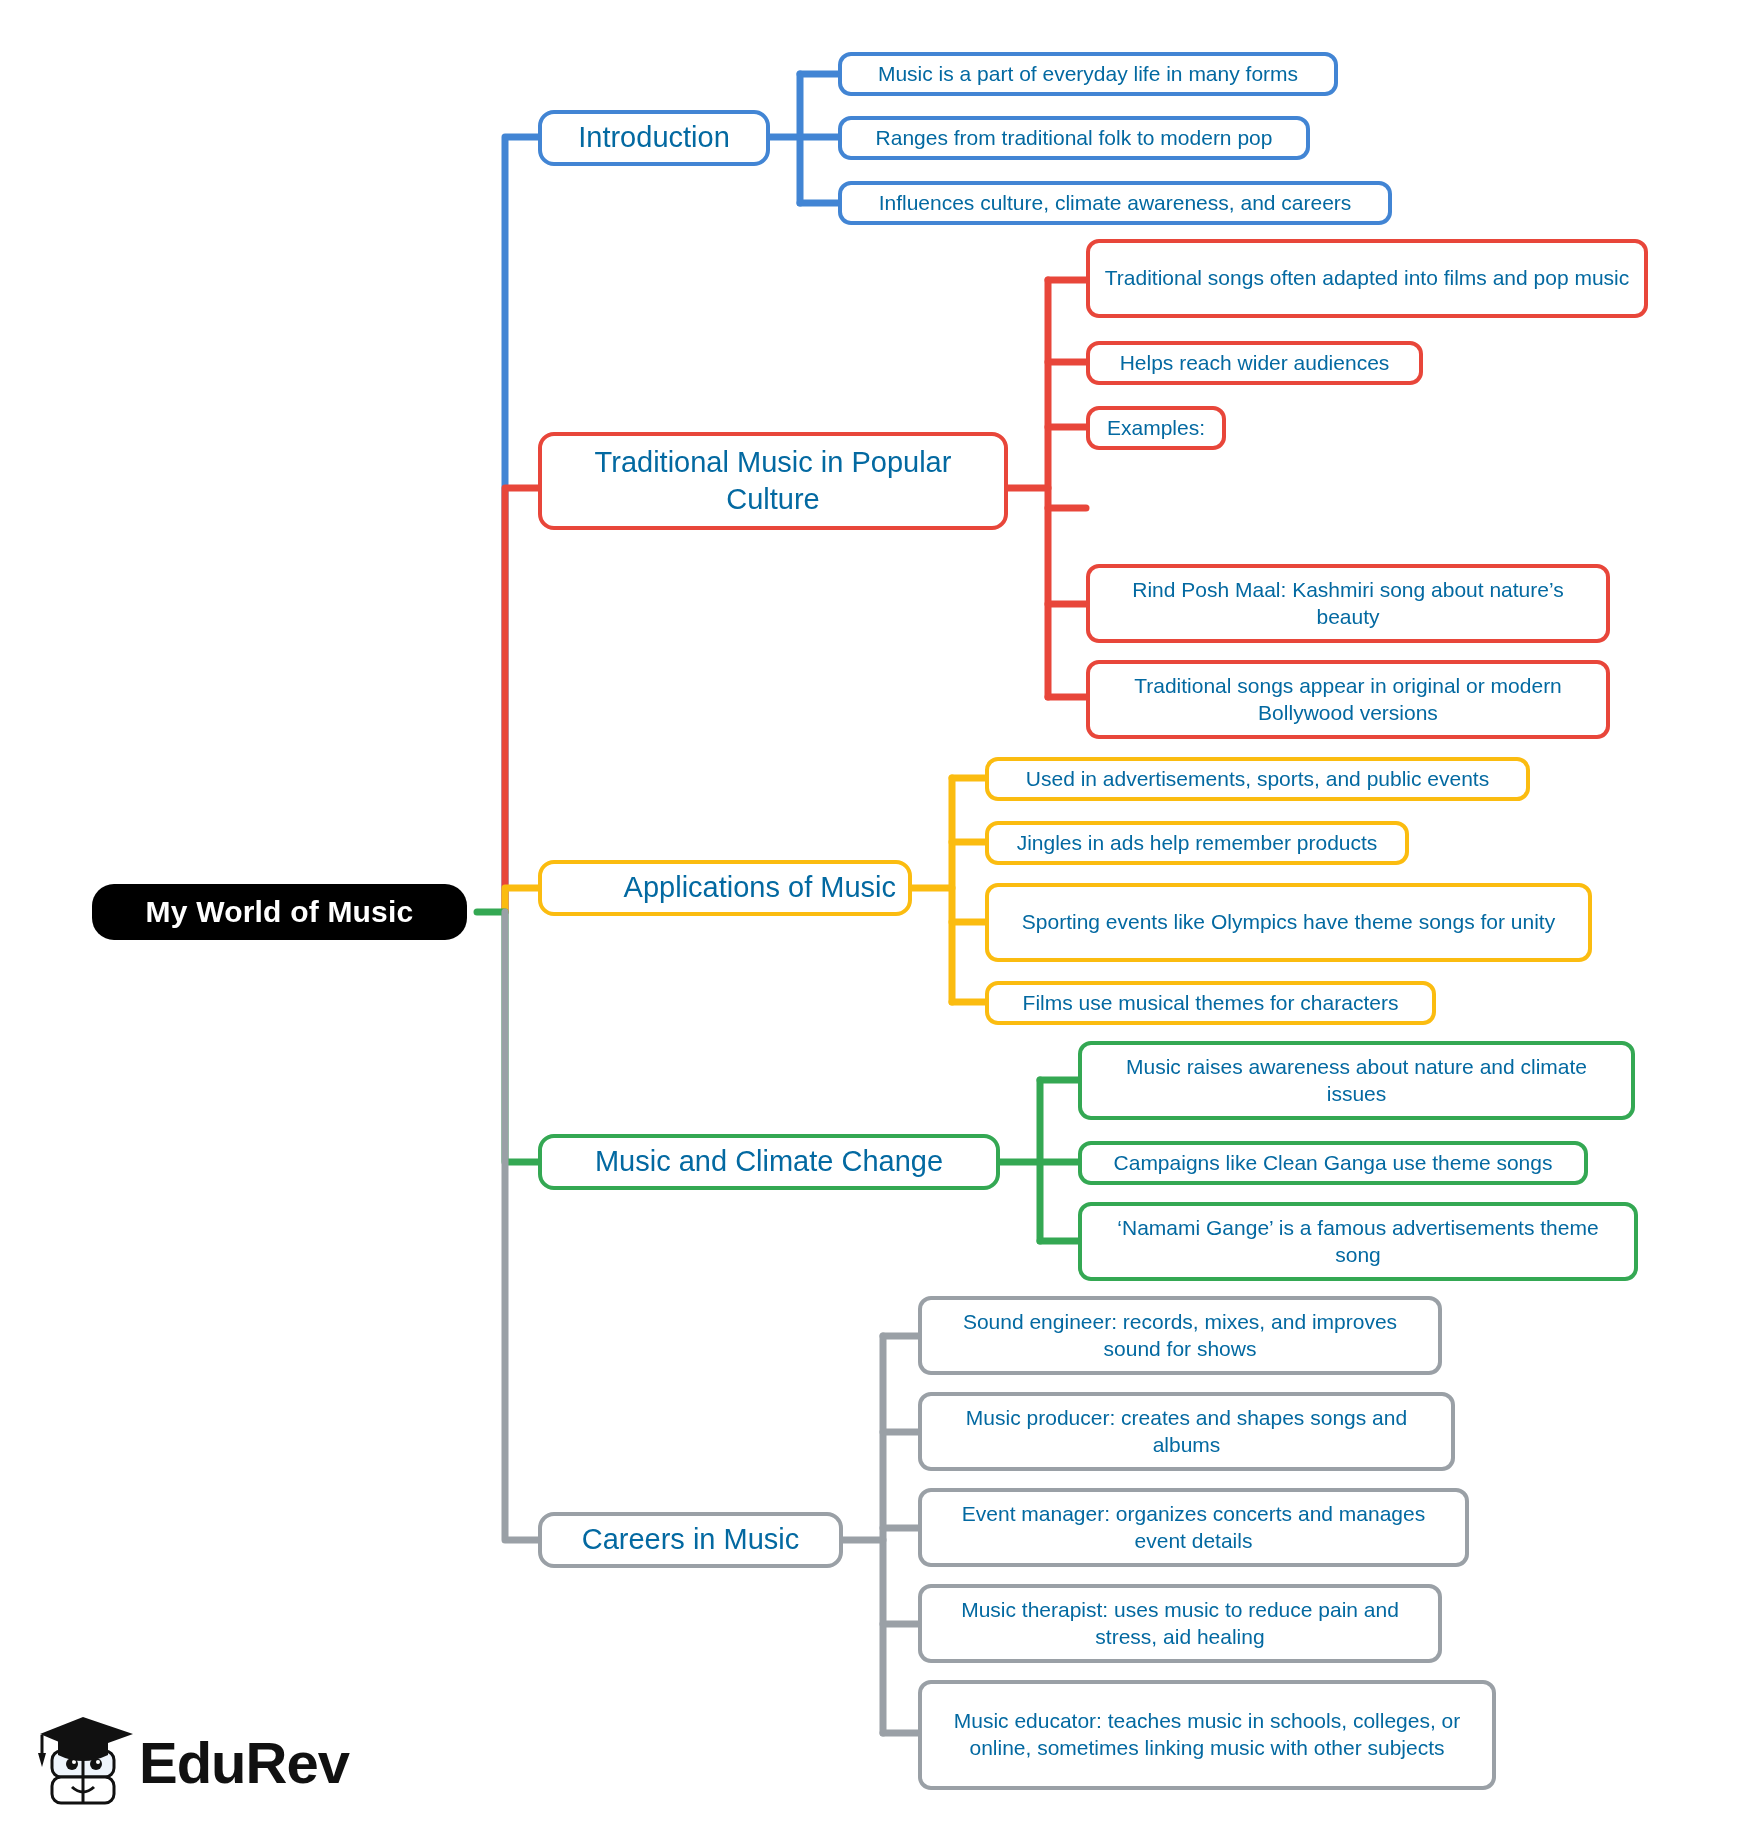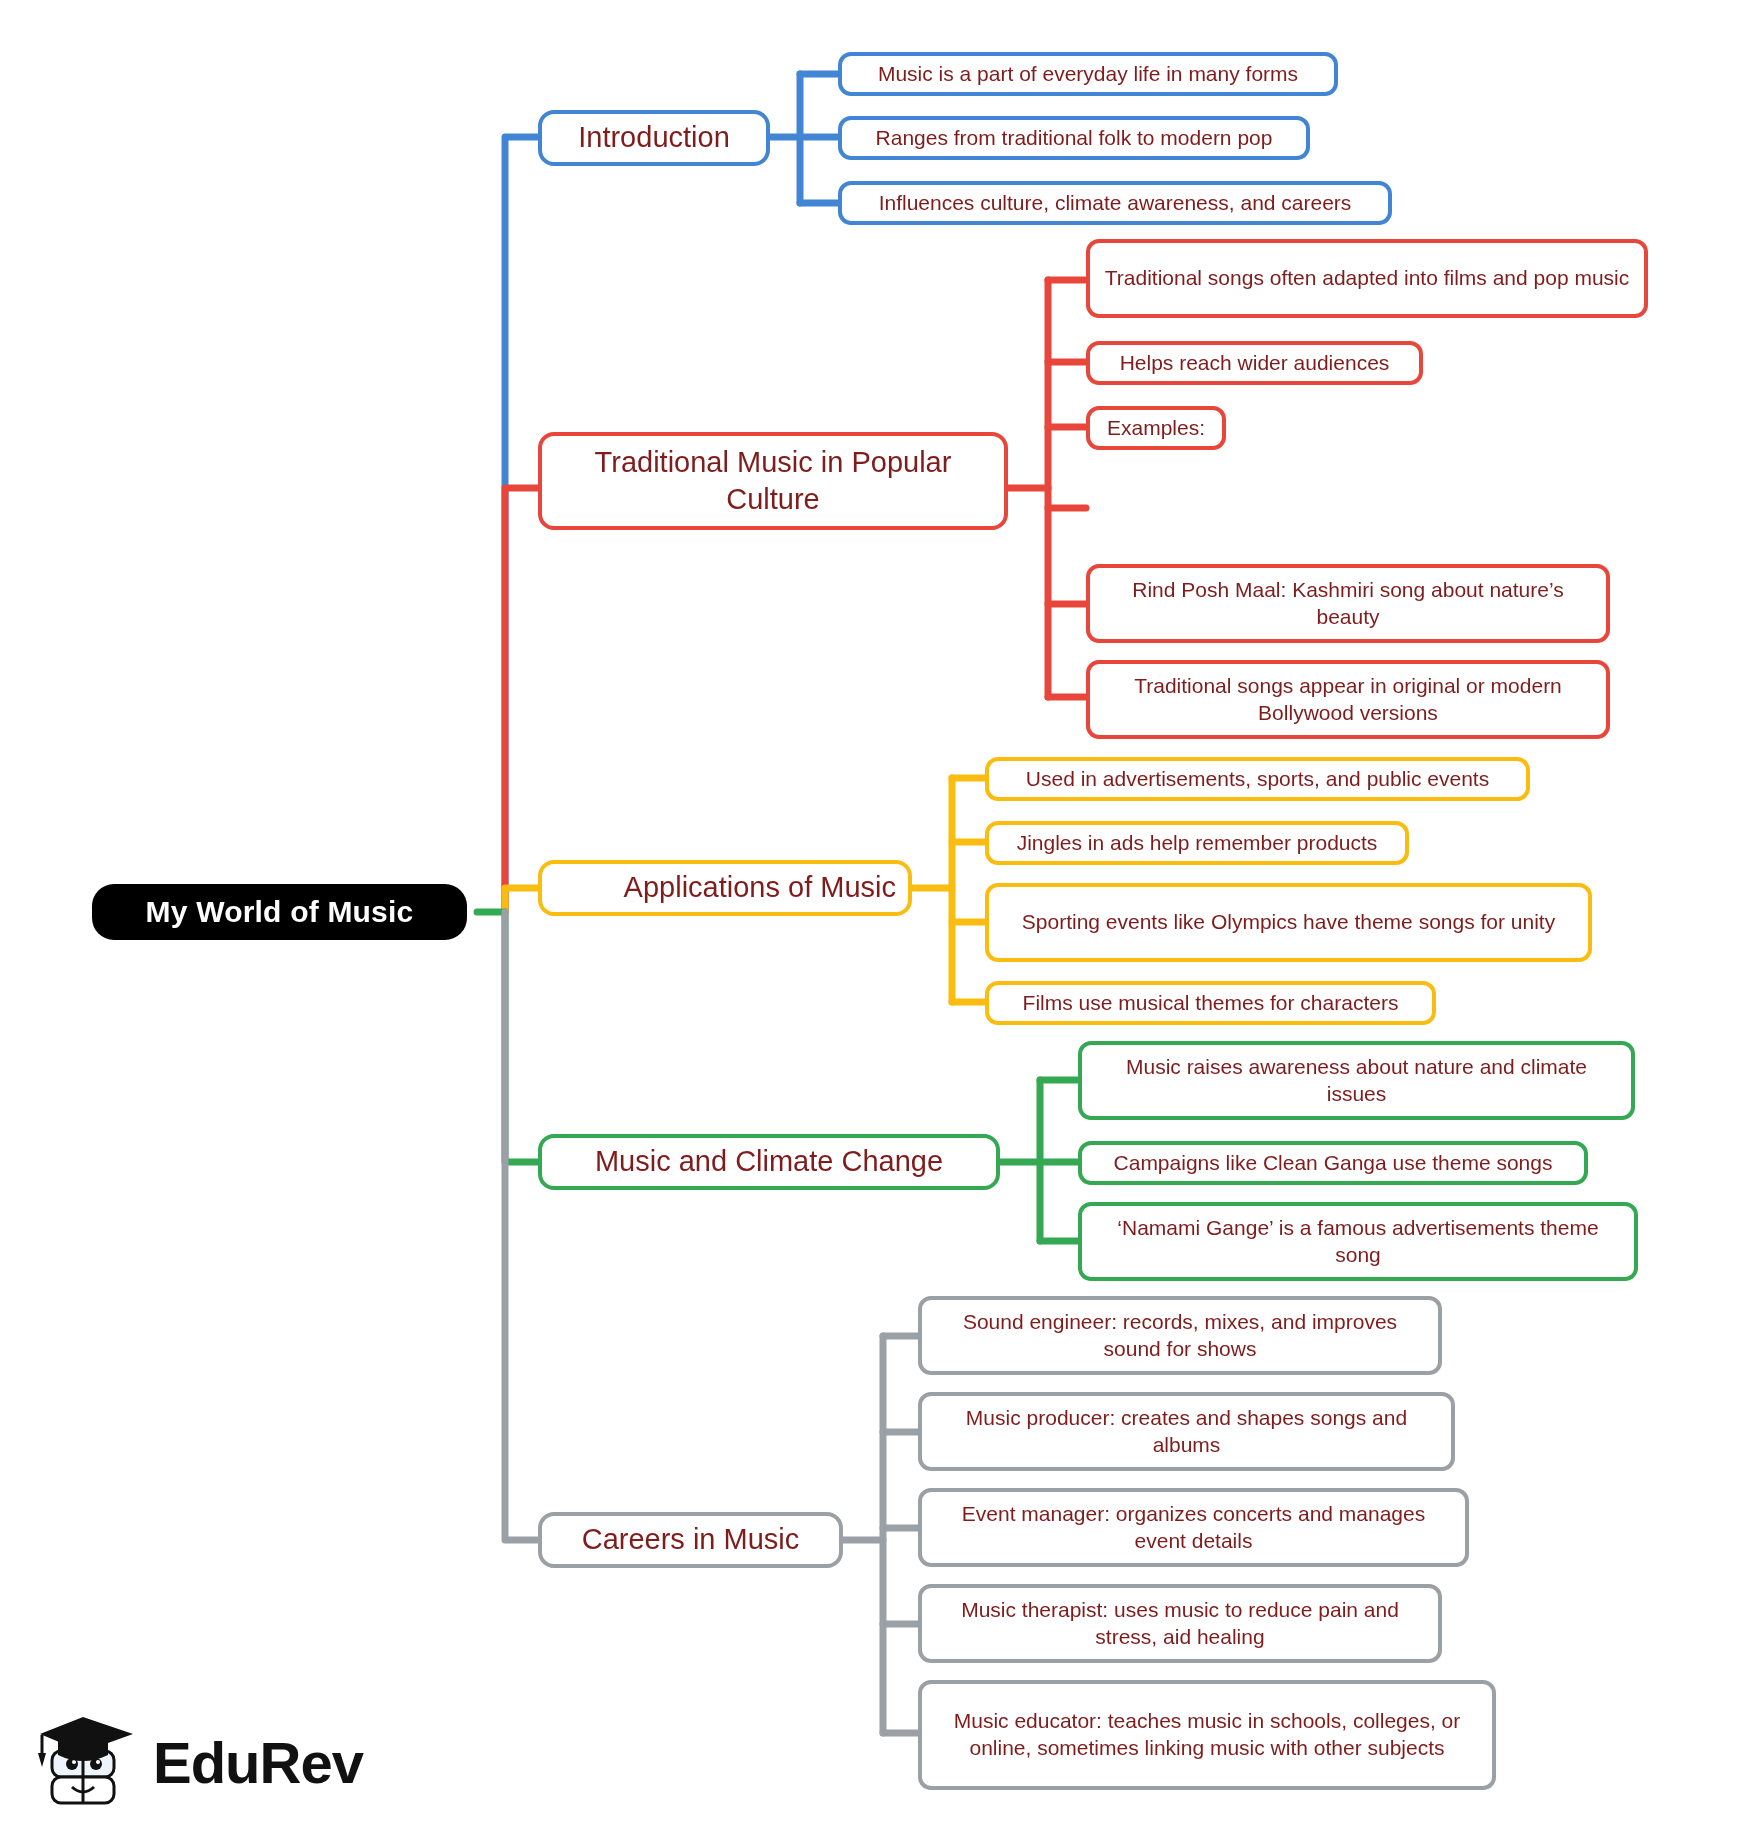--- a/index.html
+++ b/index.html
@@ -23,21 +23,21 @@
     pointer-events: none;
   }
   .node {
     position: absolute;
     box-sizing: border-box;
     display: flex;
     align-items: center;
     justify-content: center;
     text-align: center;
     background: #ffffff;
-    color: #7f1d1d;
+    color: #0369a1;
     line-height: 1.28;
     padding: 4px 12px;
   }
   .root {
     background: #000000;
     color: #ffffff;
     font-weight: bold;
     font-size: 30px;
     border-radius: 22px;
     border: none;
@@ -58,21 +58,21 @@
   }
   
   #logo {
     position: absolute;
     left: 34px;
     top: 1702px;
     width: 330px;
     height: 120px;
     display: flex;
     align-items: center;
-    gap: 14px;
+    gap: 0;
   }
   #logo-mark { width: 105px; height: 110px; flex: 0 0 auto; }
   #logo-text {
     font-family: "Liberation Sans", sans-serif;
     font-weight: bold;
     font-size: 58px;
     color: #111111;
     letter-spacing: -1px;
   }
 </style>

